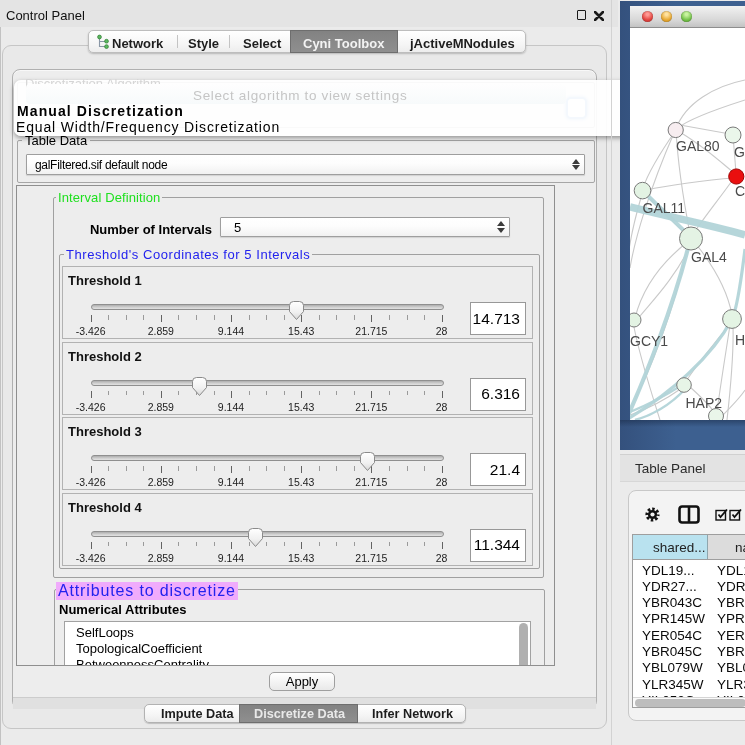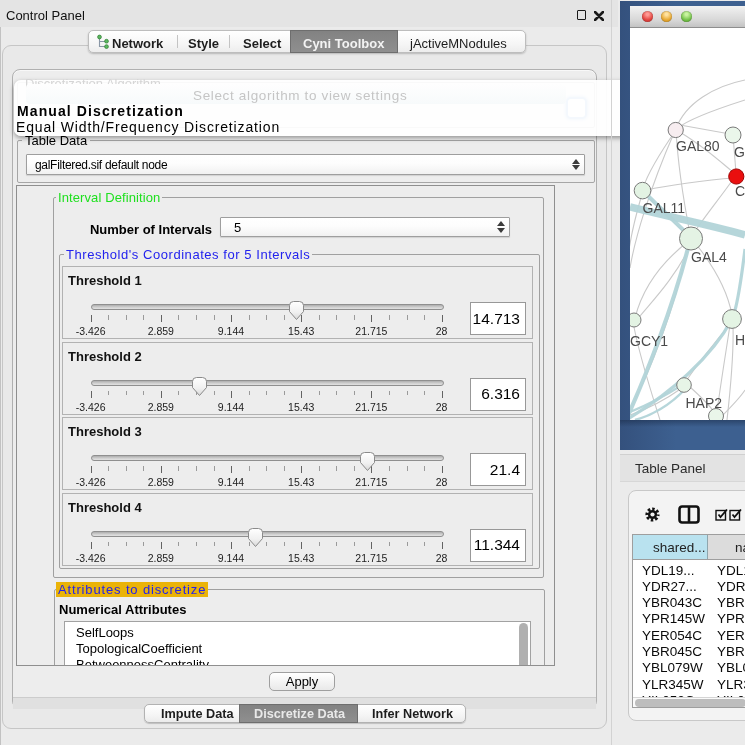--- a/index.html
+++ b/index.html
@@ -39,21 +39,21 @@
  <circle cx="9.5" cy="7.2" r="1.9" fill="#5cb85f" stroke="#2e7d32" stroke-width="0.7"></circle>
  <circle cx="9.5" cy="12.6" r="1.9" fill="#5cb85f" stroke="#2e7d32" stroke-width="0.7"></circle>
 </svg>
 <div class="abs" style="left:112px;top:36px;font-size:13px;font-weight:600;color:#1d1d1d">Network</div>
 <div class="abs" style="left:177px;top:35px;width:1px;height:13px;background:#c4c4c4"></div>
 <div class="abs" style="left:188px;top:36px;font-size:13px;font-weight:600;color:#1d1d1d">Style</div>
 <div class="abs" style="left:229px;top:35px;width:1px;height:13px;background:#c4c4c4"></div>
 <div class="abs" style="left:243px;top:36px;font-size:13px;font-weight:600;color:#1d1d1d">Select</div>
 <div class="abs" style="left:290px;top:30px;width:108px;height:23px;background:linear-gradient(#828282,#8f8f8f);border:1px solid #6e6e6e;box-sizing:border-box"></div>
 <div class="abs" style="left:303px;top:36px;font-size:13px;font-weight:600;color:#f3f3f3">Cyni Toolbox</div>
-<div class="abs" style="left:410px;top:36px;font-size:13px;font-weight:400;color:#1d1d1d">jActiveMNodules</div>
+<div class="abs" style="left:410px;top:36px;font-size:13px;font-weight:700;color:#1d1d1d">jActiveMNodules</div>
 
 <div class="grp" style="left:17px;top:82px;width:576px;height:44px"></div>
 
 <div class="abs" style="left:566px;top:97px;width:21px;height:22px;background:#fff;border:2.5px solid #5f9ddc;border-radius:5px;box-sizing:border-box;box-shadow:0 0 3px 1px rgba(90,150,220,.8)"></div>
 
 <div class="grp" style="left:17px;top:140px;width:576px;height:41px"></div>
 <div class="abs" style="left:22px;top:133px;font-size:13px;color:#000;background:#ededed;padding:0 3px">Table Data</div>
 <div class="combo" style="left:26px;top:154px;width:557px;height:19px">
  <span class="tx" style="font-size:12px;letter-spacing:-0.3px">galFiltered.sif default node</span>
  <span class="arr" style="right:4px;top:4px;border-left:4.5px solid transparent;border-right:4.5px solid transparent;border-bottom:5px solid #3c3c3c"></span>
@@ -246,21 +246,21 @@
             <stop offset=".6" stop-color="#f0f0f0"></stop>
             <stop offset="1" stop-color="#d8d8d8"></stop>
           </linearGradient>
         </defs>
   <path d="M1.5,5.5 Q1.5,1.5 5.5,1.5 L11.5,1.5 Q15.5,1.5 15.5,5.5 L15.5,11.5 L8.5,19.5 L1.5,11.5 Z" fill="url(#g306.5)" stroke="#8a8a8a" stroke-width="1"></path>
  </svg>
  <div class="vbox" style="left:407px;top:35px">11.344</div>
 </div>
 
  <div class="grp" style="left:37px;top:403px;width:489px;height:90px;border-color:#a0a0a0"></div>
- <div class="abs" style="left:39px;top:396px;font-size:13px;letter-spacing:0.85px;color:#2222ee;background:#eab308;padding:0 2px">Attributes to discretize</div>
+ <div class="abs" style="left:39px;top:396px;font-size:16px;letter-spacing:0.85px;color:#2222ee;background:#f0abfc;padding:0 2px">Attributes to discretize</div>
  <div class="abs" style="left:42px;top:416px;font-size:13px;font-weight:bold;color:#000">Numerical Attributes</div>
  <div class="abs" style="left:47px;top:435px;width:467px;height:46px;background:#fff;border:1px solid #a2a2a2;box-sizing:border-box;overflow:hidden">
   <div style="position:absolute;left:11px;top:3px;font-size:13px;color:#000">SelfLoops</div>
   <div style="position:absolute;left:11px;top:19px;font-size:13px;color:#000">TopologicalCoefficient</div>
   <div style="position:absolute;left:11px;top:35px;font-size:13px;color:#000">BetweennessCentrality</div>
   <div style="position:absolute;right:2px;top:1px;width:9px;height:60px;background:#b0b0b0;border-radius:5px"></div>
  </div>
 
  <div class="abs" style="left:559px;top:0;width:20px;height:480px;background:linear-gradient(to right,#fafafa,#ffffff 40%,#ededed);border-left:1px solid #bdbdbd"></div>
  <div class="abs" style="left:564px;top:23px;width:10px;height:368px;background:linear-gradient(to right,#ababab,#bdbdbd);border-radius:5px"></div>

